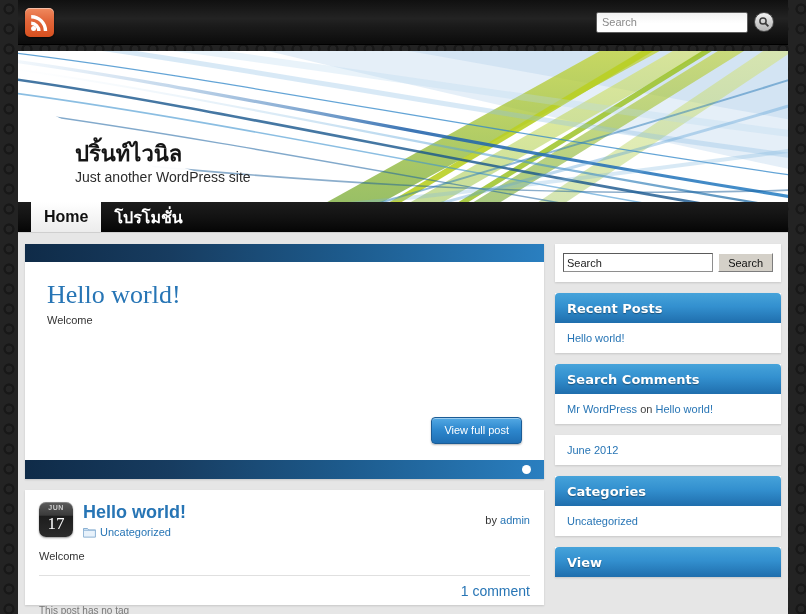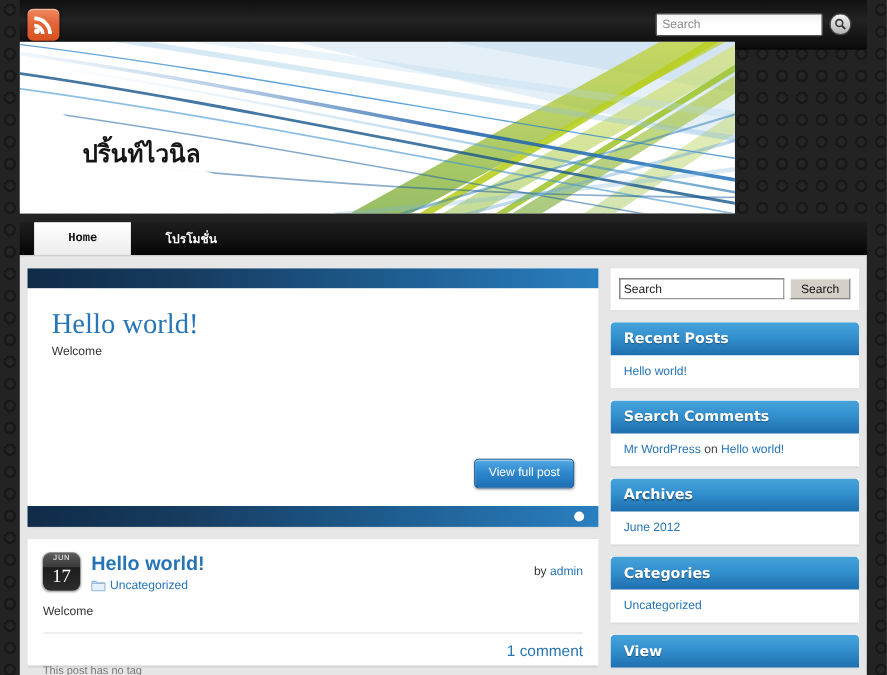--- a/index.html
+++ b/index.html
@@ -79,22 +79,22 @@
     display: flex;
     align-items: center;
     justify-content: center;
     cursor: pointer;
   }
 
   
   .header-banner {
     position: absolute;
     left: 18px;
-    top: 38px;
-    width: 650px;
+    top: 51px;
+    width: 770px;
     height: 156px;
     background: #ffffff;
     overflow: hidden;
   }
   .header-banner svg { position: absolute; left: 0; top: 0; }
   .site-title-box {
     position: absolute;
     left: 57px;
     top: 90px;
     z-index: 4;
@@ -120,26 +120,26 @@
     left: 18px;
     top: 202px;
     width: 770px;
     height: 30px;
     background: linear-gradient(180deg, #1d1d1d 0%, #111111 55%, #050505 100%);
   }
   .nav-list { display: flex; height: 30px; align-items: stretch; padding-left: 13px; }
   .nav-item {
     display: flex;
     align-items: center;
-    padding: 0 31px;
-    font-size: 11px;
+    padding: 0 13px;
+    font-size: 16px;
     font-weight: bold;
     color: #ffffff;
     cursor: pointer;
-    font-family: Liberation Mono, monospace;
+    font-family: Liberation Sans, sans-serif;
   }
   .nav-item.active {
     background: linear-gradient(180deg, #ffffff 0%, #ececec 100%);
     color: #111111;
   }
 
   
   .content {
     position: absolute;
     left: 18px;
@@ -429,20 +429,21 @@
         <path d="M-20,100 C240,128 520,150 800,138" stroke="#1a5d9a" stroke-width="1.6" opacity="0.5"></path>
         <path d="M200,164 C400,150 620,120 800,96" stroke="#7fb5df" stroke-width="4" opacity="0.3"></path>
       </g>
 
       <path d="M-10,60 L300,160 L-10,160 Z" fill="#ffffff" opacity="0.96"></path>
       <path d="M-10,40 L200,150 L-10,150 Z" fill="#ffffff"></path>
     </svg>
 
     <div class="site-title-box">
       <div class="site-title">ปริ้นท์ไวนิล</div>
+      <div class="site-tagline">Just another WordPress site</div>
     </div>
   </div>
 
   <div class="navbar">
     <div class="nav-list">
       <div class="nav-item active">Home</div>
       <div class="nav-item">โปรโมชั่น</div>
     </div>
   </div>
 
@@ -514,21 +515,20 @@
         <ul class="widget-list">
           <li>
             <a>Mr WordPress</a>
             <span class="sep">on</span>
             <a>Hello world!</a>
           </li>
         </ul>
       </div>
 
       <div class="widget">
-        <div class="widget-title">Archives</div>
         <ul class="widget-list">
           <li>
             <a>June 2012</a>
           </li>
         </ul>
       </div>
 
       <div class="widget">
         <div class="widget-title">Categories</div>
         <ul class="widget-list">

